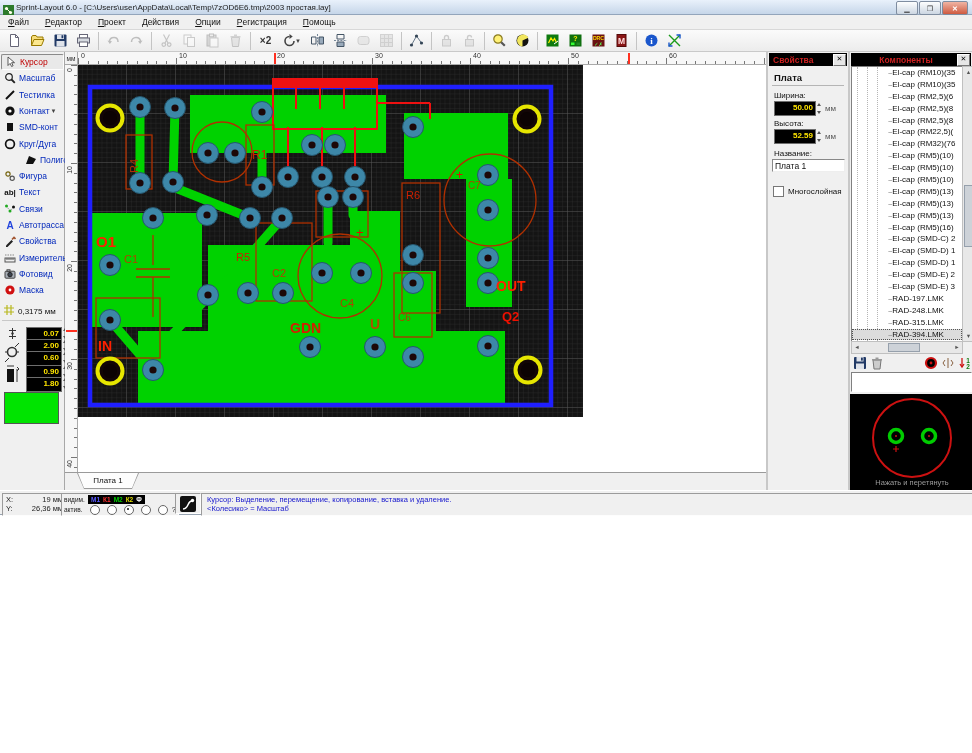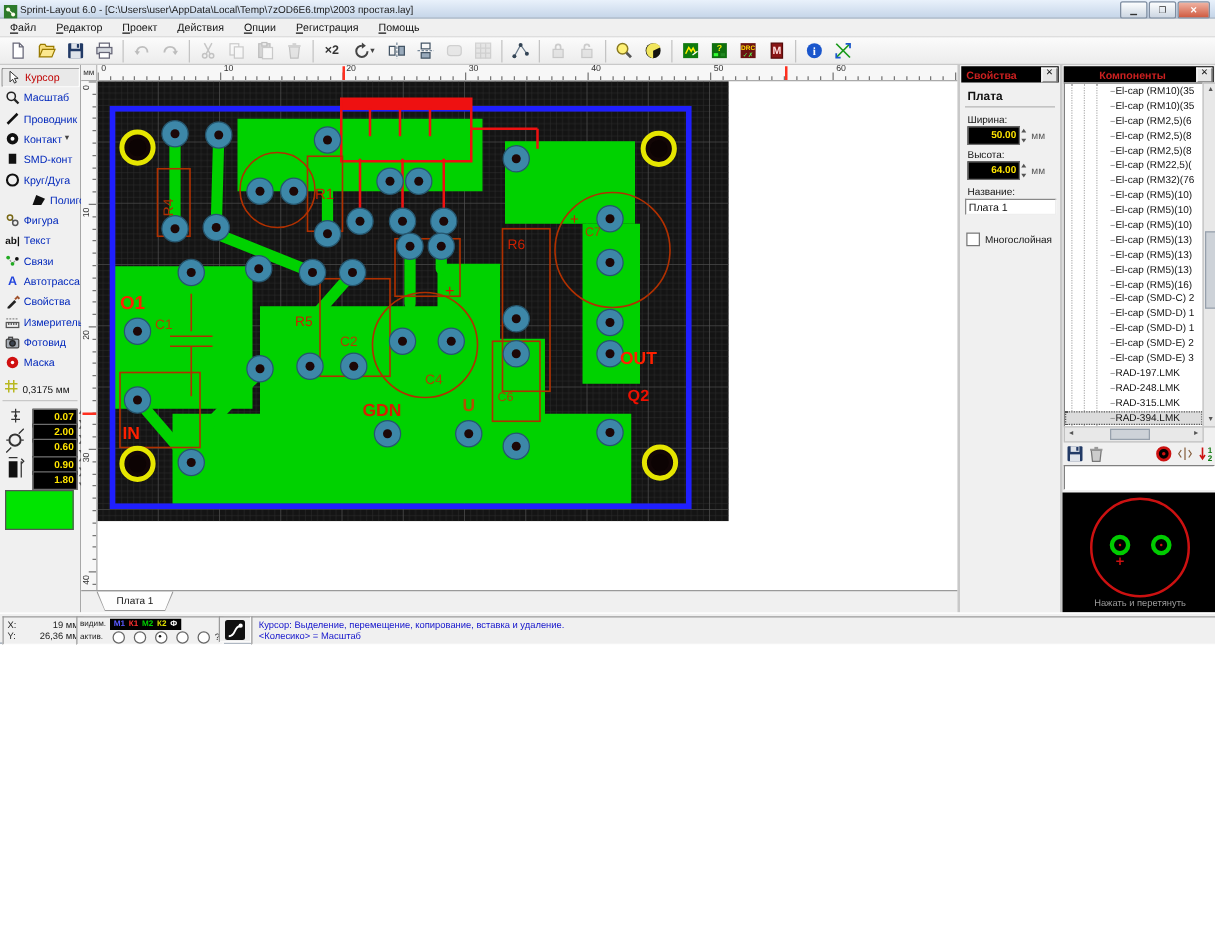--- a/index.html
+++ b/index.html
@@ -316,21 +316,21 @@
             </svg>
           </span>
           <span class="tl">Масштаб</span>
         </div>
         <div class="tool" style="top: 34.6px;">
           <span class="ti">
             <svg viewBox="0 0 12 12">
               <path d="M2 10L10 2" stroke="#111" stroke-width="2"></path>
             </svg>
           </span>
-          <span class="tl">Проводник</span>
+          <span class="tl">Тестилка</span>
         </div>
         <div class="tool" style="top: 50.9px;">
           <span class="ti">
             <svg viewBox="0 0 12 12">
               <circle cx="6" cy="6" r="4.6" fill="#111"></circle>
               <circle cx="6" cy="6" r="1.6" fill="#fff"></circle>
             </svg>
           </span>
           <span class="tl">Контакт</span>
           <span class="dd">▼</span>
@@ -801,21 +801,21 @@
     <div class="a" style="left:6px;top:49px;display:flex;align-items:center">
       <span class="val" style="width:36px">50.00</span>
         <span class="spin">
           <i class="up"></i>
           <i class="dn"></i>
         </span>
       <span class="plabel" style="margin-left:3px;color:#555">мм</span>
     </div>
     <div class="a plabel" style="left:6px;top:67px">Высота:</div>
     <div class="a" style="left:6px;top:77px;display:flex;align-items:center">
-      <span class="val" style="width:36px">64.00</span>
+      <span class="val" style="width:36px">52.59</span>
         <span class="spin">
           <i class="up"></i>
           <i class="dn"></i>
         </span>
       <span class="plabel" style="margin-left:3px;color:#555">мм</span>
     </div>
     <div class="a plabel" style="left:6px;top:97px">Название:</div>
     <div class="a pinput" style="left:4px;top:107px;width:73px">Плата 1</div>
     <div class="a" style="left:5px;top:134px;display:flex;align-items:center;gap:4px">
       <span class="cbx"></span>

